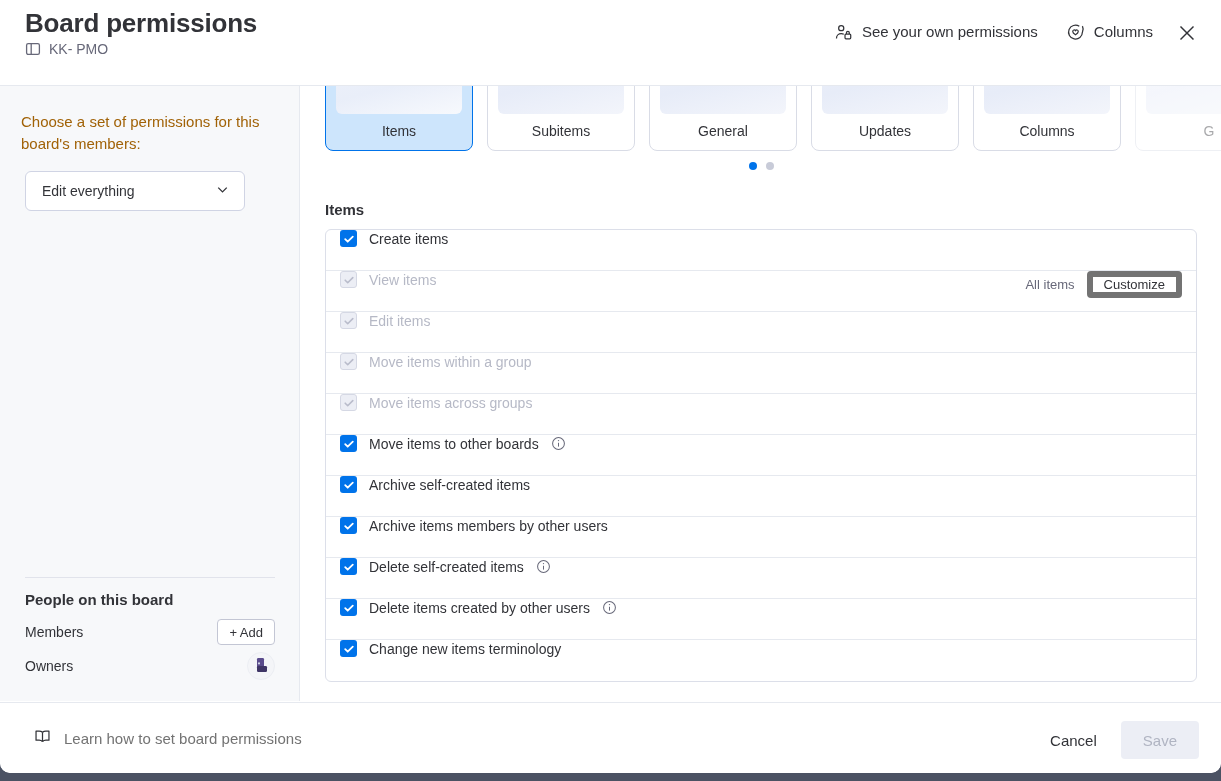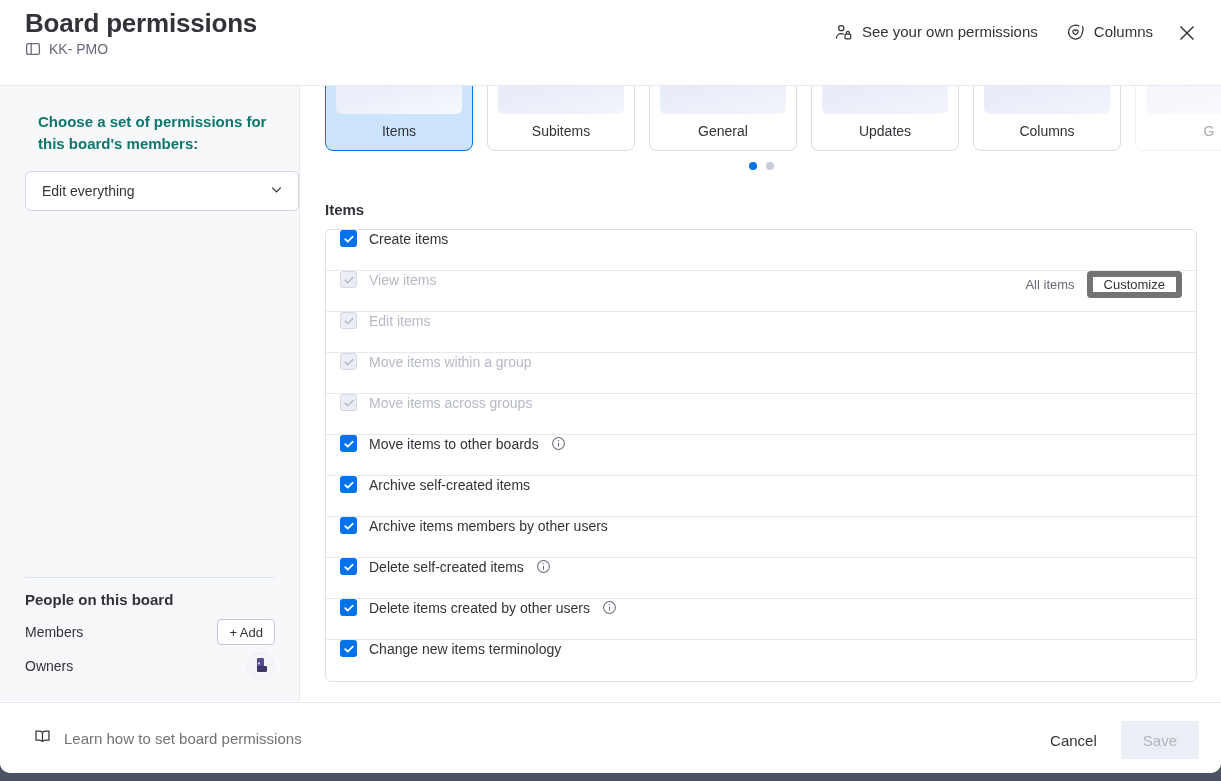--- a/index.html
+++ b/index.html
@@ -57,26 +57,26 @@
 
   
   .sidebar {
     position: absolute; left: 0; top: 86px;
     width: 300px; height: 615px;
     background: #f7f8fa;
     border-right: 1px solid #e6e9ef;
     padding: 0;
   }
   .side-label {
-    position: absolute; left: 38px; top: 25px; width: 245px;
-    font-size: 15px; font-weight: 700; color: #0f766e; line-height: 1.45;
+    position: absolute; left: 21px; top: 25px; width: 245px;
+    font-size: 15px; font-weight: 400; color: #a16207; line-height: 1.45;
   }
   .select {
     position: absolute; left: 25px; top: 85px;
-    width: 274px; height: 40px;
+    width: 220px; height: 40px;
     background: #ffffff; border: 1px solid #d0d4e4; border-radius: 6px;
     display: flex; align-items: center; justify-content: space-between;
     padding: 0 13px 0 16px; cursor: pointer;
   }
   .select-value { font-size: 14px; color: #323338; }
   .divider-h {
     position: absolute; left: 25px; top: 491px; width: 250px; height: 1px;
     background: #e1e3eb;
   }
   .people-title {

